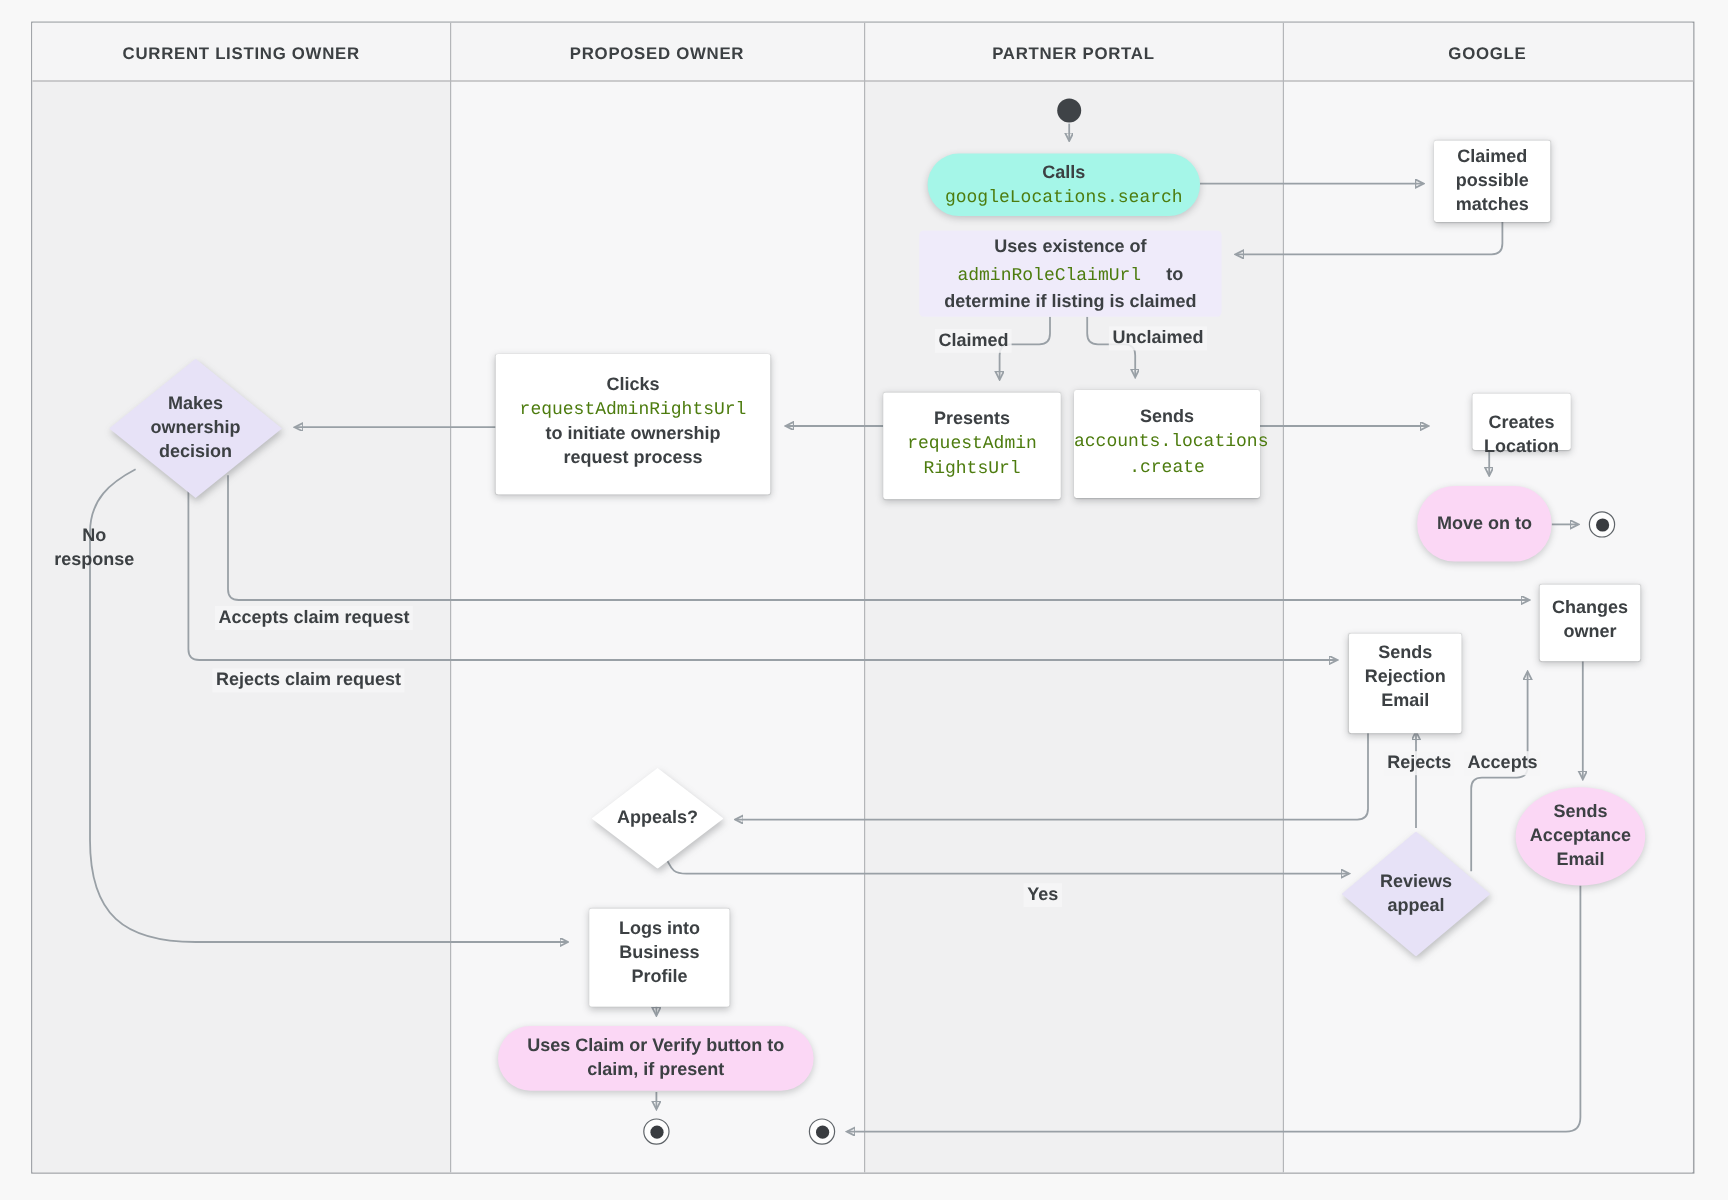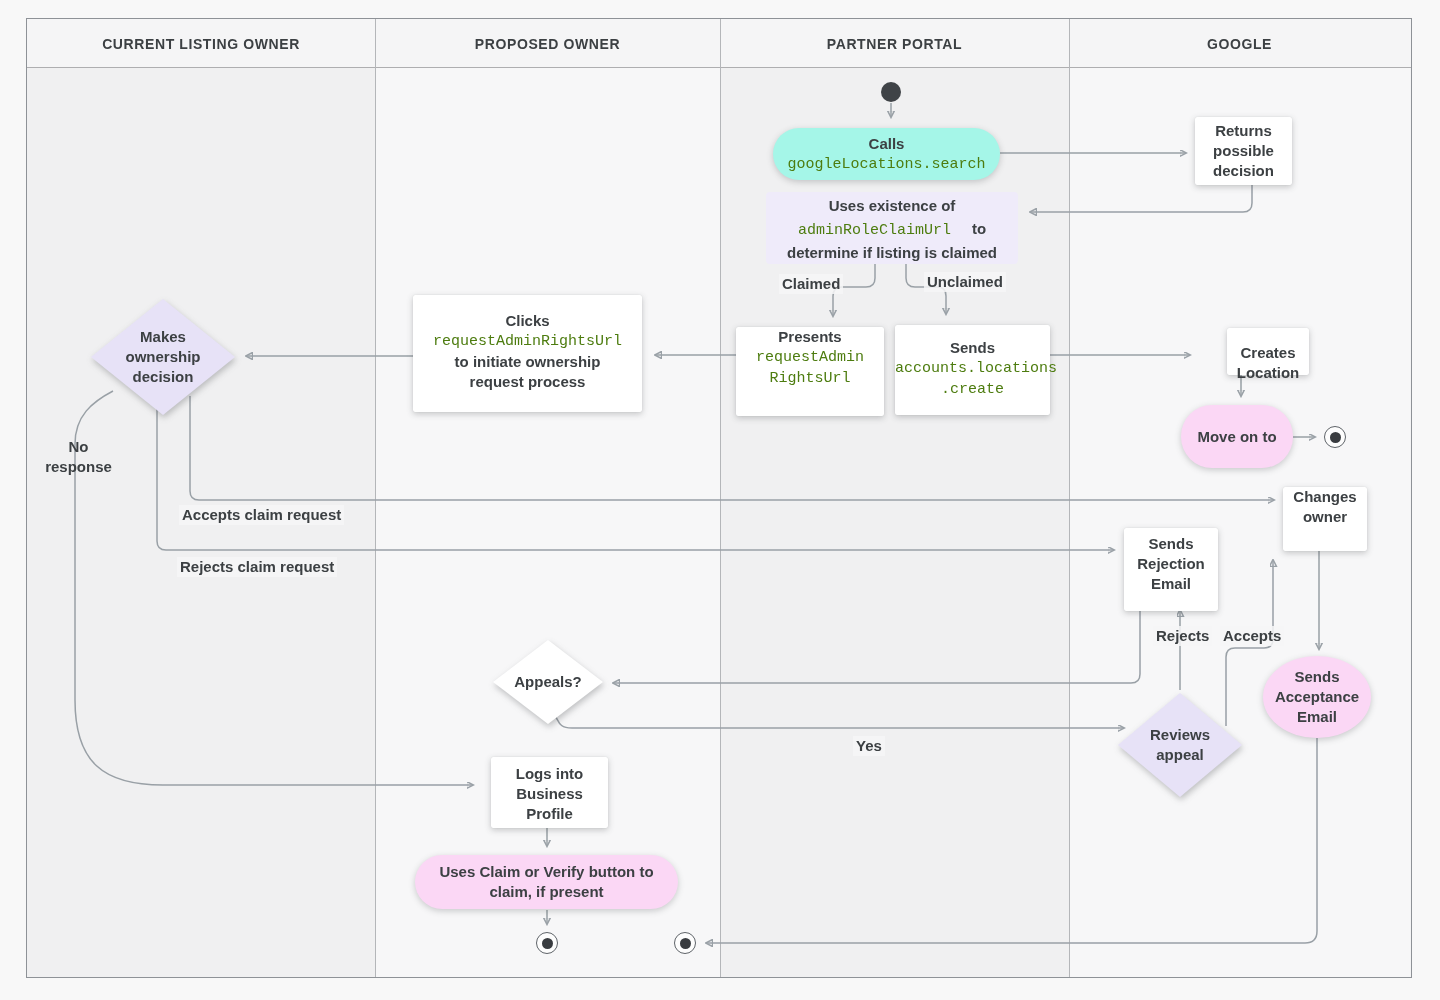--- a/index.html
+++ b/index.html
@@ -118,41 +118,41 @@
   </div>
 
   <div class="node lav-box" style="left:766px; top:192px; width:252px; height:72px; padding-top:2px;">
     <div class="b" style="line-height:23px;">Uses existence of</div>
     <div style="line-height:23px;">
       <span class="code">adminRoleClaimUrl</span><span class="b" style="margin-left:21px;">to</span>
     </div>
     <div class="b" style="line-height:23px;">determine if listing is claimed</div>
   </div>
 
-  <div class="node card" style="left:736px; top:327px; width:148px; height:89px; ">
+  <div class="node card" style="left:736px; top:327px; width:148px; height:89px; padding-top:12px;">
     <div class="b">Presents</div>
     <div class="code">requestAdmin
 RightsUrl</div>
   </div>
 
   <div class="node card" style="left:895px; top:325px; width:155px; height:90px; padding-top:13px;">
     <div class="b">Sends</div>
     <div class="code">accounts.locations
 .create</div>
   </div>
 
-  <div class="node card b" style="left:1195px; top:117px; width:97px; height:68px; padding-top:4px;" class-extra="b">Returns possible decision</div>
+  <div class="node card b" style="left:1195px; top:117px; width:97px; height:68px; padding-top:4px;" class-extra="b">Claimed possible matches</div>
 
   <div class="node card b" style="left:1227px; top:328px; width:82px; height:47px; padding-top:15px;">Creates Location</div>
 
   <div class="node pill pink" style="left:1181px; top:405px; width:112px; height:63px;">
     <span class="b">Move on to</span>
   </div>
 
-  <div class="node card b" style="left:1283px; top:487px; width:84px; height:64px; ">Changes owner</div>
+  <div class="node card b" style="left:1283px; top:487px; width:84px; height:64px; padding-top:10px;">Changes owner</div>
 
   <div class="node card b" style="left:1124px; top:528px; width:94px; height:83px; padding-top:6px;">Sends Rejection Email</div>
 
   <div class="node pink" style="left:1263px; top:656px; width:108px; height:82px; border-radius:50%; box-shadow:0 2px 6px rgba(60,64,67,.25); display:flex; align-items:center; justify-content:center;">
     <span class="b" style="line-height:20px;">Sends Acceptance Email</span>
   </div>
 
   <div class="dia-wrap" style="left:1118px; top:693px; width:124px; height:104px;">
     <div class="dia lav">
         <span style="max-width:80px;">Reviews appeal</span>
@@ -164,21 +164,21 @@
     <div class="code">requestAdminRightsUrl</div>
     <div class="b" style="max-width:185px; margin:0 auto;">to initiate ownership request process</div>
   </div>
 
   <div class="dia-wrap" style="left:493px; top:640px; width:110px; height:84px;">
     <div class="dia white">
         <span>Appeals?</span>
       </div>
   </div>
 
-  <div class="node card b" style="left:491px; top:757px; width:117px; height:71px; padding-top:7px;">Logs into Business Profile</div>
+  <div class="node card b" style="left:491px; top:757px; width:117px; height:82px; padding-top:7px;">Logs into Business Profile</div>
 
   <div class="node pill pink" style="left:415px; top:855px; width:263px; height:54px; border-radius:27px;">
     <span class="b" style="max-width:237px;">Uses Claim or Verify button to claim, if present</span>
   </div>
 
   <div class="dia-wrap" style="left:91px; top:299px; width:144px; height:116px;">
     <div class="dia lav">
         <span style="max-width:92px;">Makes ownership decision</span>
       </div>
   </div>

